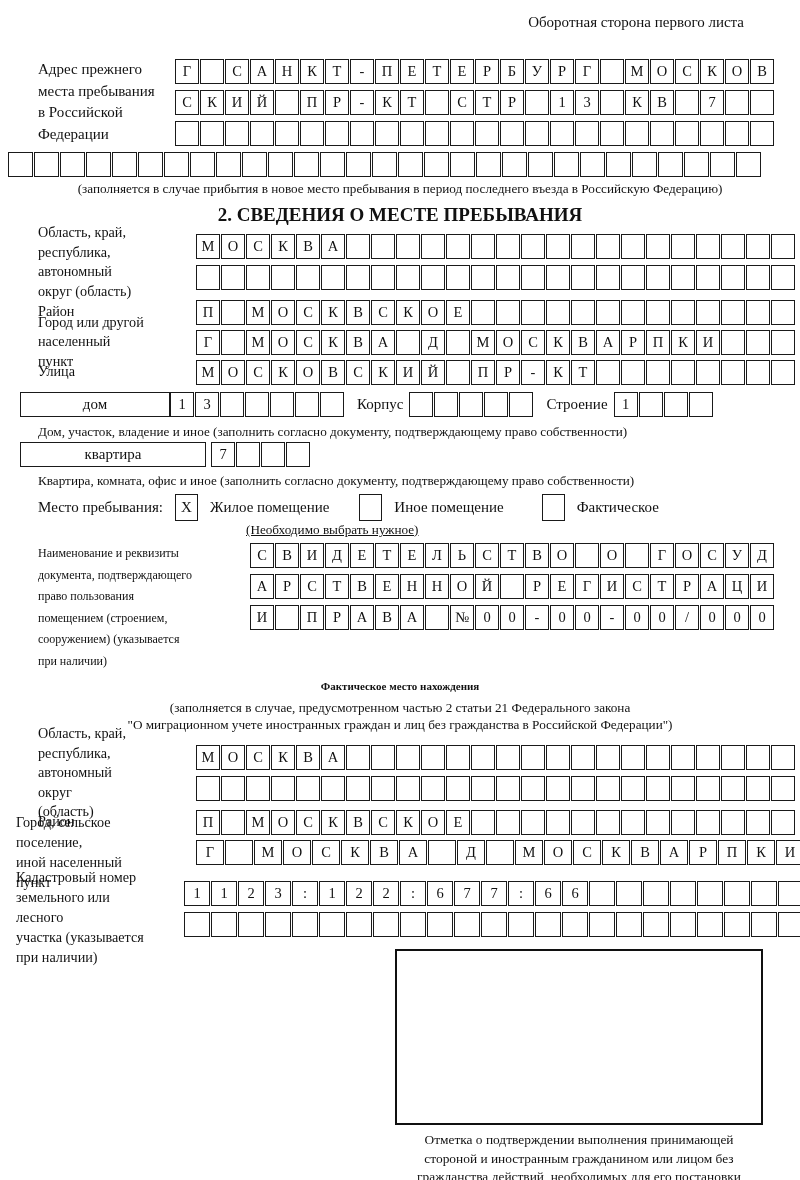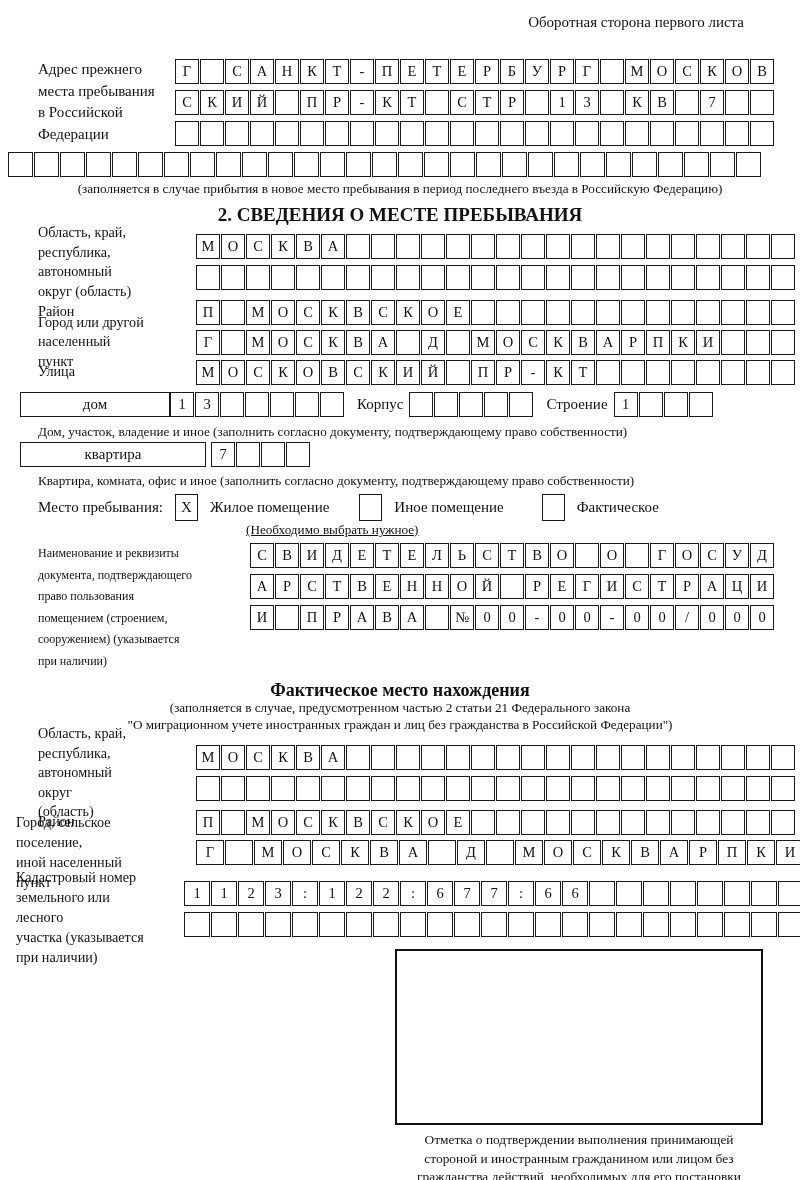--- a/index.html
+++ b/index.html
@@ -15,21 +15,21 @@
   .mcells .cell{width:26px;}
   .rows-col{display:flex;flex-direction:column;gap:6px;}
   
   .pa-wrap{display:flex;margin-top:28px;align-items:flex-start;}
   .pa-label{width:167px;box-sizing:border-box;padding-left:30px;font-size:15px;line-height:21.5px;flex-shrink:0;}
   .fullrow{margin-top:6px;}
   .caption{font-size:13.2px;}
   .caption.center{text-align:center;margin-top:4px;}
   .caption.left{padding-left:30px;margin-top:3px;}
   .section-title{font-weight:bold;font-size:19px;text-align:center;margin-top:7px;height:21px;}
-  .section-title2{font-weight:bold;font-size:18px;text-align:center;margin-top:4px;height:20px;}
+  .section-title2{font-weight:bold;font-size:11px;text-align:center;margin-top:4px;height:20px;}
   .frow{display:flex;align-items:center;gap:48px;}
   .lbl-main{width:140px;box-sizing:border-box;padding-left:30px;font-size:14.2px;line-height:19.5px;flex-shrink:0;}
   .lbl-flush{padding-left:8px;line-height:20px;}
   .h-region{height:70px;margin-top:2px;}
   .h30{height:30px;}
   
   .house-row{display:flex;align-items:flex-start;margin-top:5px;height:29px;}
   .wide-box{box-sizing:border-box;height:25px;border:1.8px solid #1a1a1a;display:flex;align-items:center;
             justify-content:center;font-size:15px;background:#fff;}
   .house-box{width:150px;margin-left:12px;margin-right:0;}

